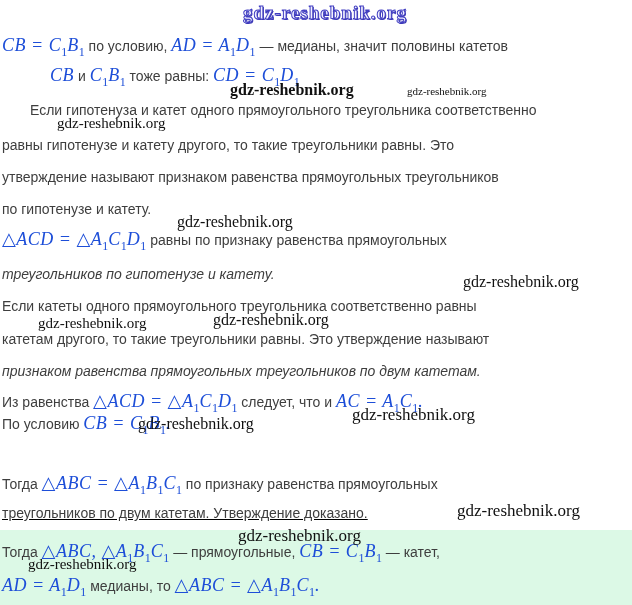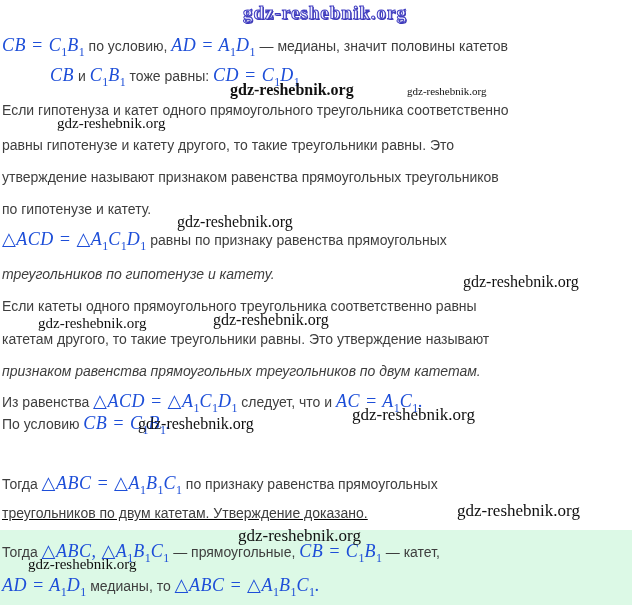--- a/index.html
+++ b/index.html
@@ -64,21 +64,21 @@
   }
 </style>
 </head>
 <body>
 
 <div id="page">
   <div class="highlight-panel"></div>
   <div id="content-layer">
       <div class="line" style="top: 34px;"><span class="seg-math">CB = C<sub>1</sub>B<sub>1</sub></span><span class="seg-text"> по условию, </span><span class="seg-math">AD = A<sub>1</sub>D<sub>1</sub></span><span class="seg-text"> — медианы, значит половины катетов</span></div>
       <div class="line" style="top: 64px; margin-left: 48px;"><span class="seg-math">CB</span><span class="seg-text"> и </span><span class="seg-math">C<sub>1</sub>B<sub>1</sub></span><span class="seg-text"> тоже равны: </span><span class="seg-math">CD = C<sub>1</sub>D<sub>1</sub></span></div>
-      <div class="line" style="top: 99px;"><span class="seg-text">Если гипотенуза и катет одного прямоугольного треугольника соответственно</span></div>
+      <div class="line" style="top: 99px; margin-left: 28px;"><span class="seg-text">Если гипотенуза и катет одного прямоугольного треугольника соответственно</span></div>
       <div class="line" style="top: 134px;"><span class="seg-text">равны гипотенузе и катету другого, то такие треугольники равны. Это</span></div>
       <div class="line" style="top: 166px;"><span class="seg-text">утверждение называют признаком равенства прямоугольных треугольников</span></div>
       <div class="line" style="top: 198px;"><span class="seg-text">по гипотенузе и катету.</span></div>
       <div class="line" style="top: 228px;"><span class="seg-math">△ACD = △A<sub>1</sub>C<sub>1</sub>D<sub>1</sub></span><span class="seg-text"> равны по признаку равенства прямоугольных</span></div>
       <div class="line" style="top: 263px; font-style: italic;"><span class="seg-text">треугольников по гипотенузе и катету.</span></div>
       <div class="line" style="top: 295px;"><span class="seg-text">Если катеты одного прямоугольного треугольника соответственно равны</span></div>
       <div class="line" style="top: 328px;"><span class="seg-text">катетам другого, то такие треугольники равны. Это утверждение называют</span></div>
       <div class="line" style="top: 360px; font-style: italic;"><span class="seg-text">признаком равенства прямоугольных треугольников по двум катетам.</span></div>
       <div class="line" style="top: 390px;"><span class="seg-text">Из равенства </span><span class="seg-math">△ACD = △A<sub>1</sub>C<sub>1</sub>D<sub>1</sub></span><span class="seg-text"> следует, что и </span><span class="seg-math">AC = A<sub>1</sub>C<sub>1</sub>.</span></div>
       <div class="line" style="top: 412px;"><span class="seg-text">По условию </span><span class="seg-math">CB = C<sub>1</sub>B<sub>1</sub>.</span></div>

